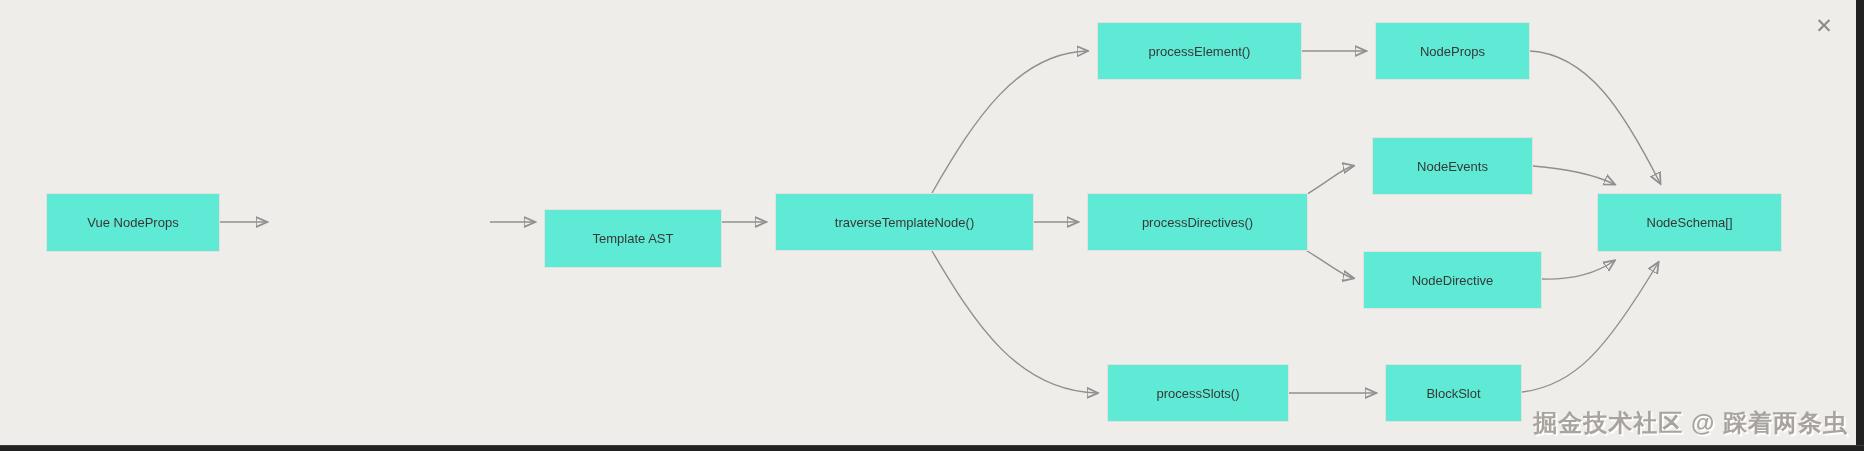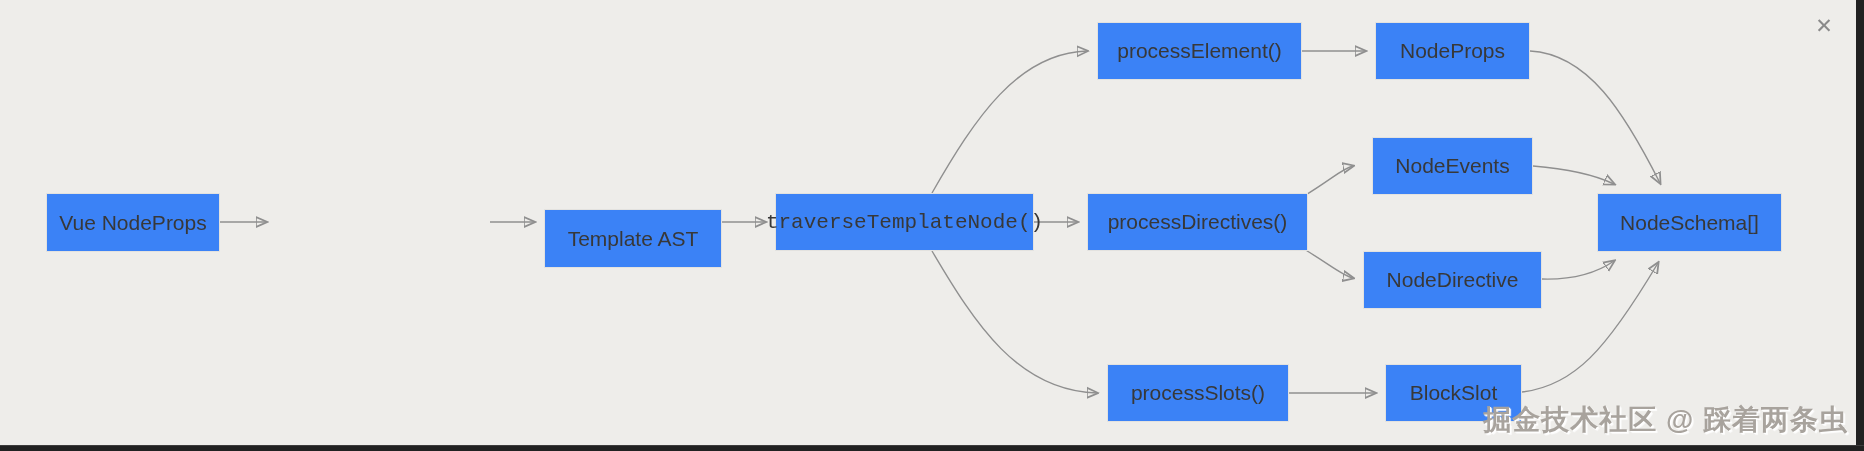--- a/index.html
+++ b/index.html
@@ -21,35 +21,35 @@
     pointer-events: none;
   }
   svg.edges path {
     fill: none;
     stroke: #8f8f8f;
     stroke-width: 1.4;
   }
 
   .node {
     position: absolute;
-    background: #3b82f6;
+    background: #5eead4;
     border: 1px solid #e3e2df;
     display: flex;
     align-items: center;
     justify-content: center;
-    font-size: 21px;
+    font-size: 13px;
     color: #383838;
     white-space: nowrap;
   }
 
   
   .n-vue-template      { left: 46px;   top: 193px; width: 174px; height: 59px; }
   .n-compiler-sfc      { left: 276px;  top: 192px; width: 214px; height: 59px; }
   .n-template-ast      { left: 544px;  top: 209px; width: 178px; height: 59px; }
-  .n-traverse          { left: 775px;  top: 193px; width: 259px; height: 58px; font-family: Liberation Mono, monospace; }
+  .n-traverse          { left: 775px;  top: 193px; width: 259px; height: 58px; }
   .n-process-directives{ left: 1087px; top: 193px; width: 221px; height: 58px; text-align: right; }
   .n-node-schema       { left: 1597px; top: 193px; width: 185px; height: 59px; }
   .n-process-element   { left: 1097px; top: 22px;  width: 205px; height: 58px; }
   .n-node-props        { left: 1375px; top: 22px;  width: 155px; height: 58px; }
   .n-node-events       { left: 1372px; top: 137px; width: 161px; height: 58px; }
   .n-node-directive    { left: 1363px; top: 251px; width: 179px; height: 58px; }
   .n-process-slots     { left: 1107px; top: 364px; width: 182px; height: 58px; }
   .n-block-slot        { left: 1385px; top: 364px; width: 137px; height: 58px; }
 
   .close-btn {
@@ -62,21 +62,21 @@
     font-size: 21px;
     color: #8a8a8a;
     cursor: pointer;
     user-select: none;
   }
 
   .watermark {
     position: absolute;
     right: 16px;
     bottom: 12px;
-    font-size: 28px;
+    font-size: 24px;
     font-weight: bold;
     letter-spacing: 1px;
     color: #a8a39d;
     text-shadow: 1px 1px 0 #ffffff, 2px 2px 1px rgba(255,255,255,0.9);
     white-space: nowrap;
   }
 
   .edge-bar-right {
     position: absolute;
     right: 0; top: 0;

